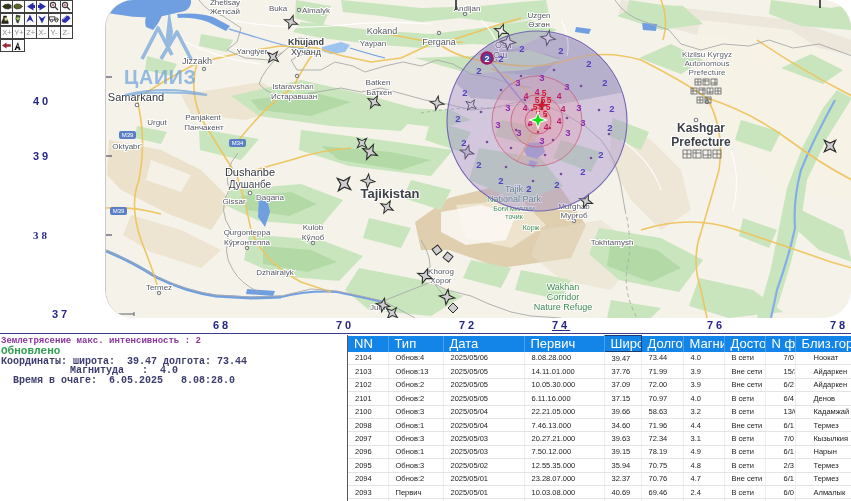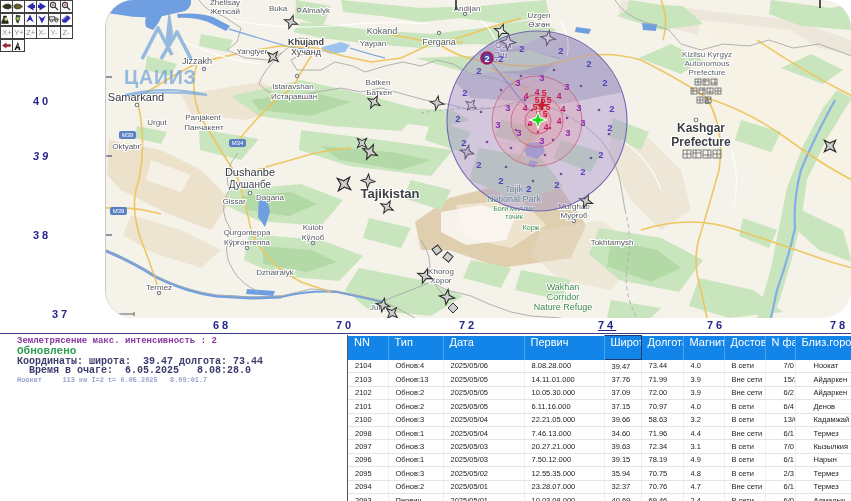--- a/index.html
+++ b/index.html
@@ -3,29 +3,29 @@
 <meta charset="utf-8">
 <style>
   html,body{margin:0;padding:0;}
   body{width:851px;height:501px;overflow:hidden;background:#ffffff;position:relative;
        font-family:"Liberation Sans", sans-serif;}
   .abs{position:absolute;}
   .latlab{position:absolute;color:#26268c;font-weight:bold;font-size:11px;letter-spacing:3px;font-family:"Liberation Sans",sans-serif;}
   .lonlab{position:absolute;top:319px;color:#26268c;font-weight:bold;font-size:11px;letter-spacing:3px;}
   #sep{position:absolute;left:0;top:333px;width:851px;height:1px;background:#3c3c8c;}
   #info{position:absolute;left:1px;top:336px;font-family:"Liberation Mono",monospace;white-space:pre;}
-  #info div{line-height:9.5px;margin-left:16px;}
+  #info div{line-height:9.5px;}
   #info .l1{font-size:9px;font-weight:bold;color:#8a35a0;line-height:11px;}
   #info .l2{font-size:11px;font-weight:bold;color:#2fa050;}
   #info .ln{font-size:10px;font-weight:bold;color:#3c3c6e;text-align:center;}
   #info .l6{font-size:6.9px;font-weight:bold;color:#9aa2cf;}
   #tablewrap{position:absolute;left:347px;top:335px;width:503px;height:166px;overflow:hidden;border-left:1px solid #555;}
   table.ev{border-collapse:collapse;table-layout:fixed;width:560px;font-size:7.5px;color:#222;}
-  table.ev th{background:#1385e8;color:#fff;font-weight:normal;font-size:11px;height:12px;
-      border-right:1px solid #49a0ee;text-align:left;padding:0 0 11px 6px;overflow:hidden;white-space:nowrap;}
+  table.ev th{background:#1385e8;color:#fff;font-weight:normal;font-size:13px;height:12px;
+      border-right:1px solid #49a0ee;text-align:left;padding:0 0 0 6px;overflow:hidden;white-space:nowrap;}
   table.ev td:nth-child(9),table.ev td:nth-child(10){padding-left:18px;}
   table.ev td{height:12.4px;border-bottom:1px solid #e4e4e4;border-right:1px solid #efefef;
       padding:0 0 0 7px;white-space:nowrap;overflow:hidden;}
 </style>
 </head>
 <body>
 
 <div class="abs" id="mapbox" style="left:105px;top:0;width:745px;height:318px;border-left:1px solid #c9c9c9;overflow:hidden;border-radius:28px;">
 <svg width="746" height="318" viewBox="105 0 746 318" xmlns="http://www.w3.org/2000/svg">
 <rect x="105" y="0" width="746" height="318" fill="#f5f2e9"></rect>
@@ -523,34 +523,34 @@
 <text x="38.6" y="35.4">X-</text>
         <text x="50.6" y="35.4">Y-</text>
         <text x="62.6" y="35.4">Z-</text>
 </g>
 <path d="M2,45.5 l4.5,-3 0,1.8 4.3,0 0,2.4 -4.3,0 0,1.8 z" fill="#9c2636"></path>
 <path d="M18.5,42 l2.6,8 -1.7,0 -0.5,-1.8 -1.7,0 -0.5,1.8 -1.7,0 z M17.8,46.7 l1.4,0 -0.7,-2.6 z" fill="#0a0a0a" transform="translate(-0.6,0)"></path>
 </svg>
 </div>
 
 <div class="latlab" style="left:33px;top:71px;margin-top:24px;">40</div>
-<div class="latlab" style="left:33px;top:150px;font-style:italic;">39</div>
-<div class="latlab" style="left:33px;top:229px;">38</div>
+<div class="latlab" style="left:33px;top:150px;">39</div>
+<div class="latlab" style="left:33px;top:229px;font-family:Liberation Serif, serif;">38</div>
 <div class="latlab" style="left:33px;top:308px;margin-left:19px;">37</div>
 
 <div class="lonlab" style="left:213px;">68</div>
 <div class="lonlab" style="left:336px;">70</div>
 <div class="lonlab" style="left:459px;">72</div>
-<div class="lonlab" style="left:598px;text-decoration:underline;">74</div>
+<div class="lonlab" style="left:552px;text-decoration:underline;">74</div>
 <div class="lonlab" style="left:707px;">76</div>
 <div class="lonlab" style="left:830px;">78</div>
 
 <div id="sep"></div>
 
-<div id="info"><div class="l1">Землетрясение макс. интенсивность : 2</div><div class="l2">Обновлено</div><div class="ln">Координаты: широта:  39.47 долгота: 73.44</div><div class="ln">Время в очаге:  6.05.2025   8.08:28.0</div><div class="l6">Ноокат     113 км I=2 t= 6.05.2025   8.09:01.7</div></div>
+<div id="info"><div class="l1">Землетрясение макс. интенсивность : 2</div><div class="l2">Обновлено</div><div class="ln">Координаты: широта:  39.47 долгота: 73.44</div><div class="ln">Магнитуда   :  4.0</div><div class="ln">Время в очаге:  6.05.2025   8.08:28.0</div></div>
 
 <div id="tablewrap">
 <table class="ev">
 <colgroup>
 <col style="width:40px">
         <col style="width:55px">
         <col style="width:81px">
         <col style="width:80px">
 <col style="width:37px">
         <col style="width:42px">

